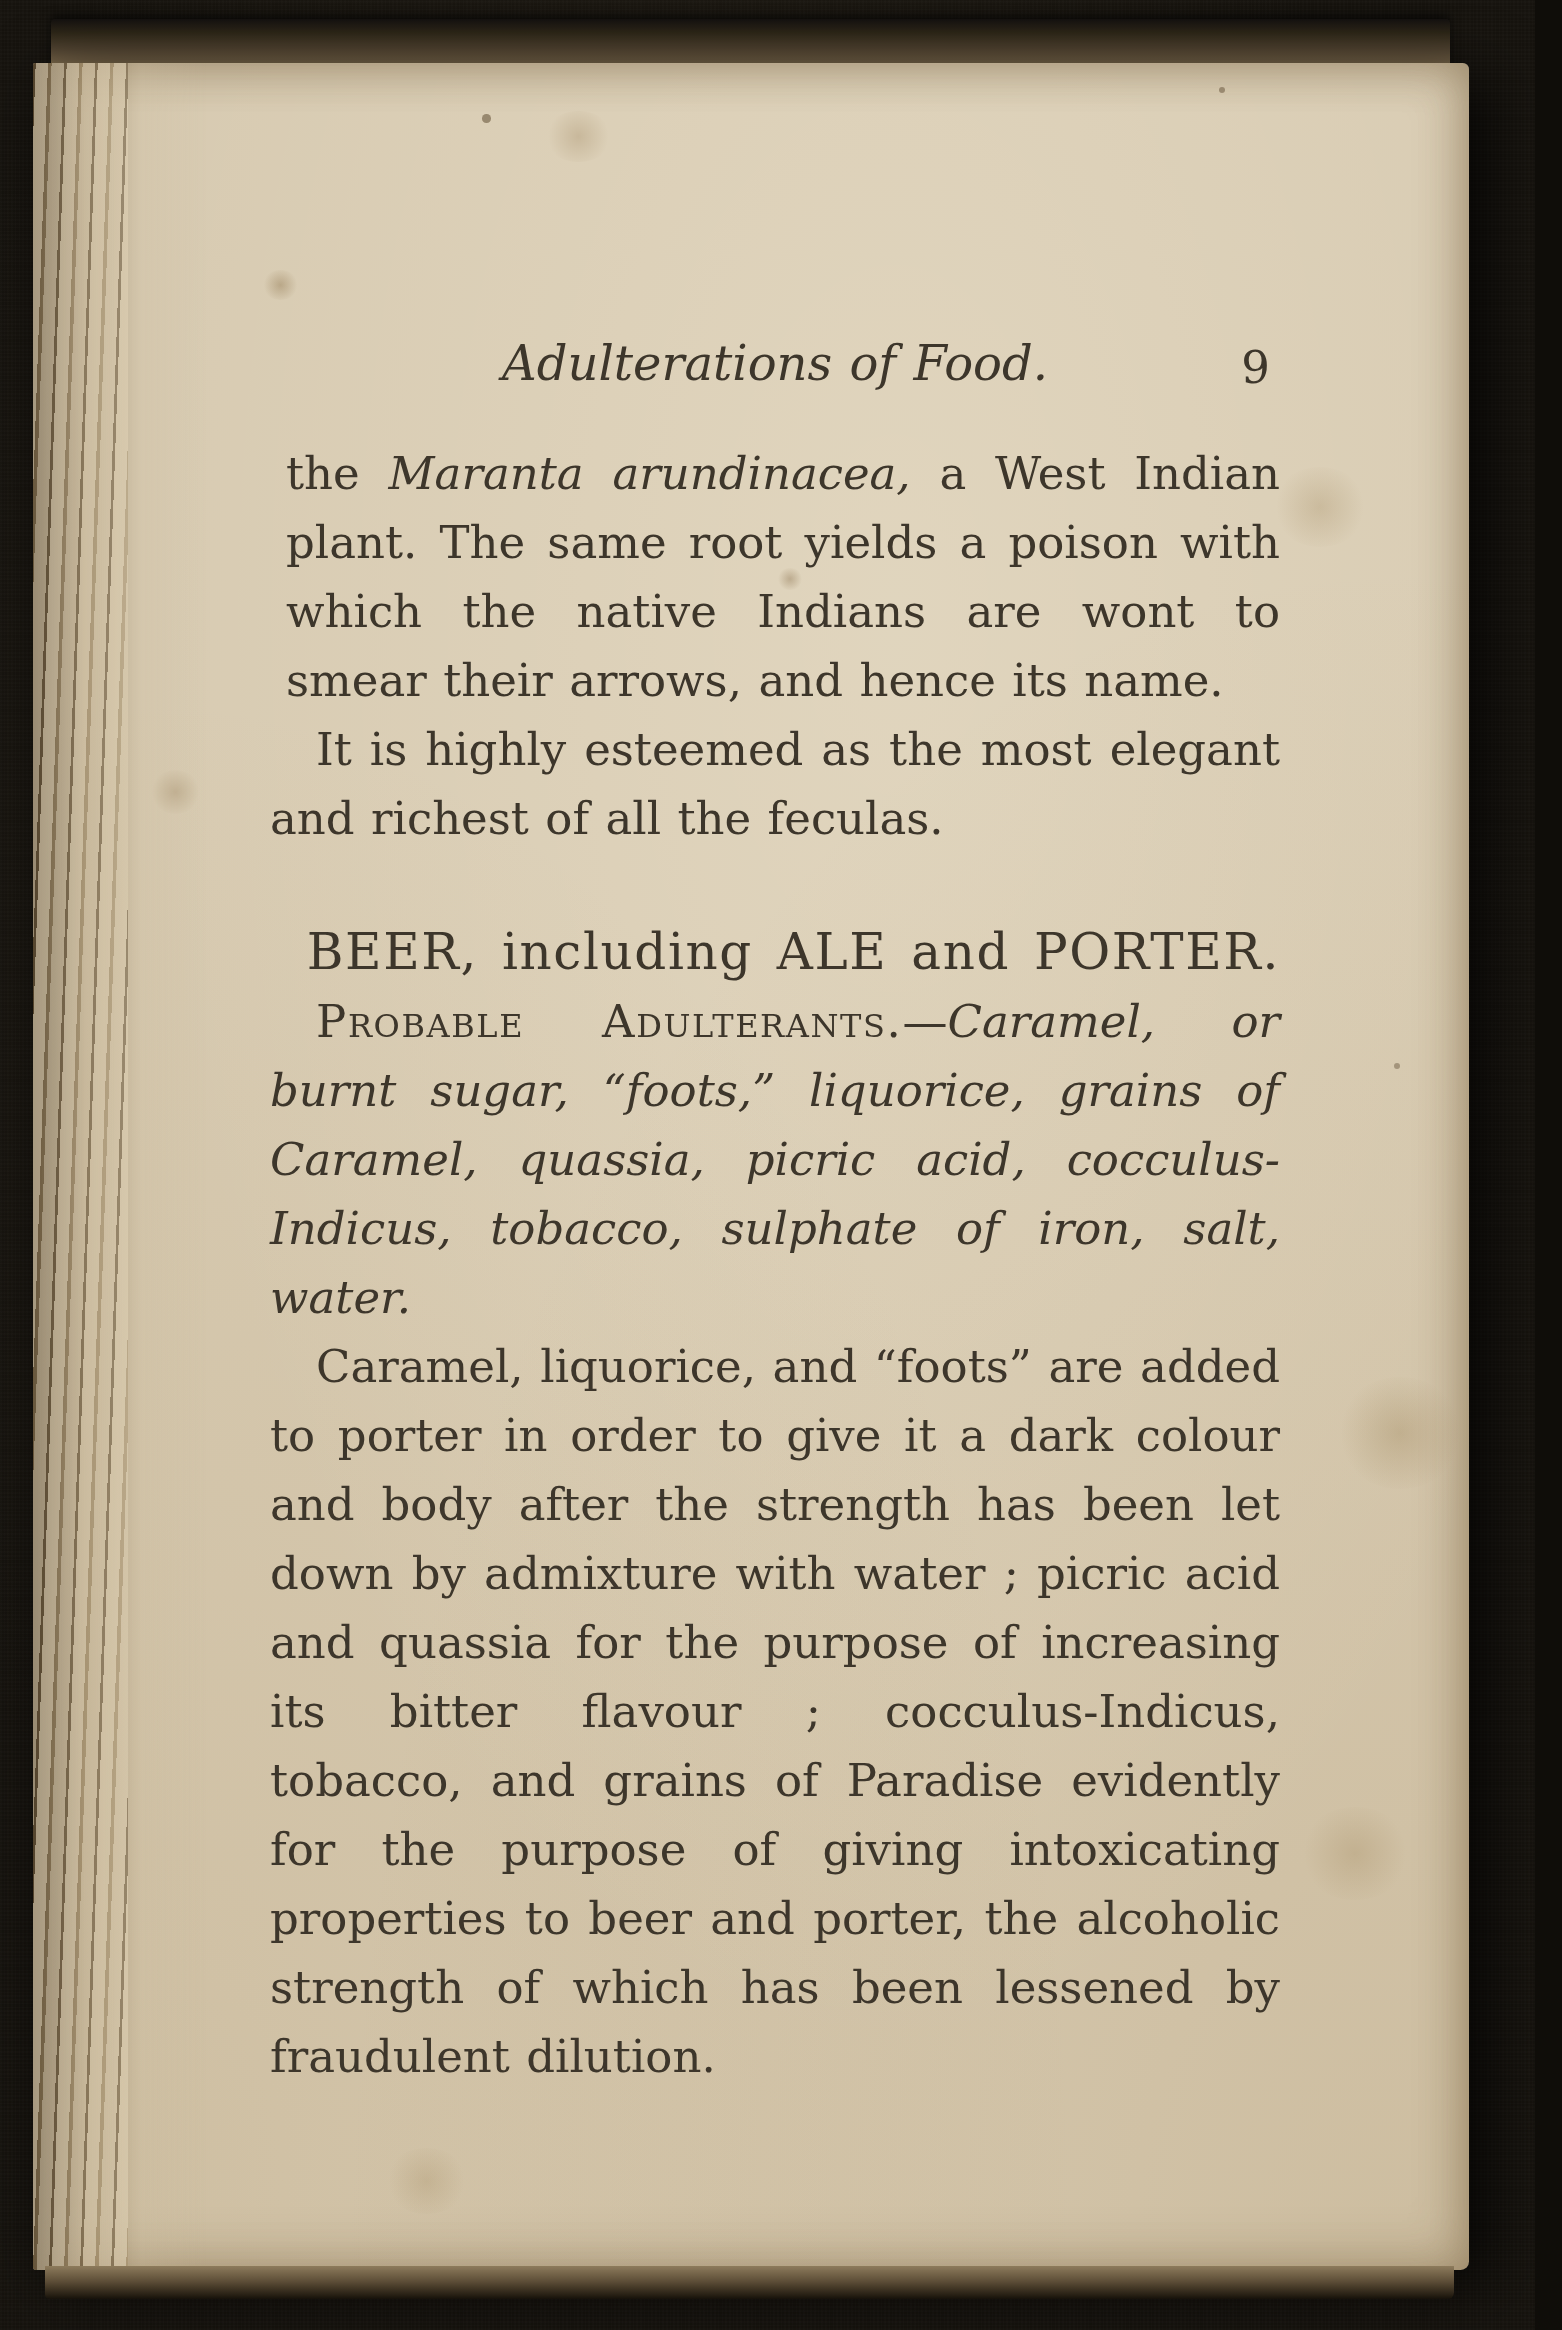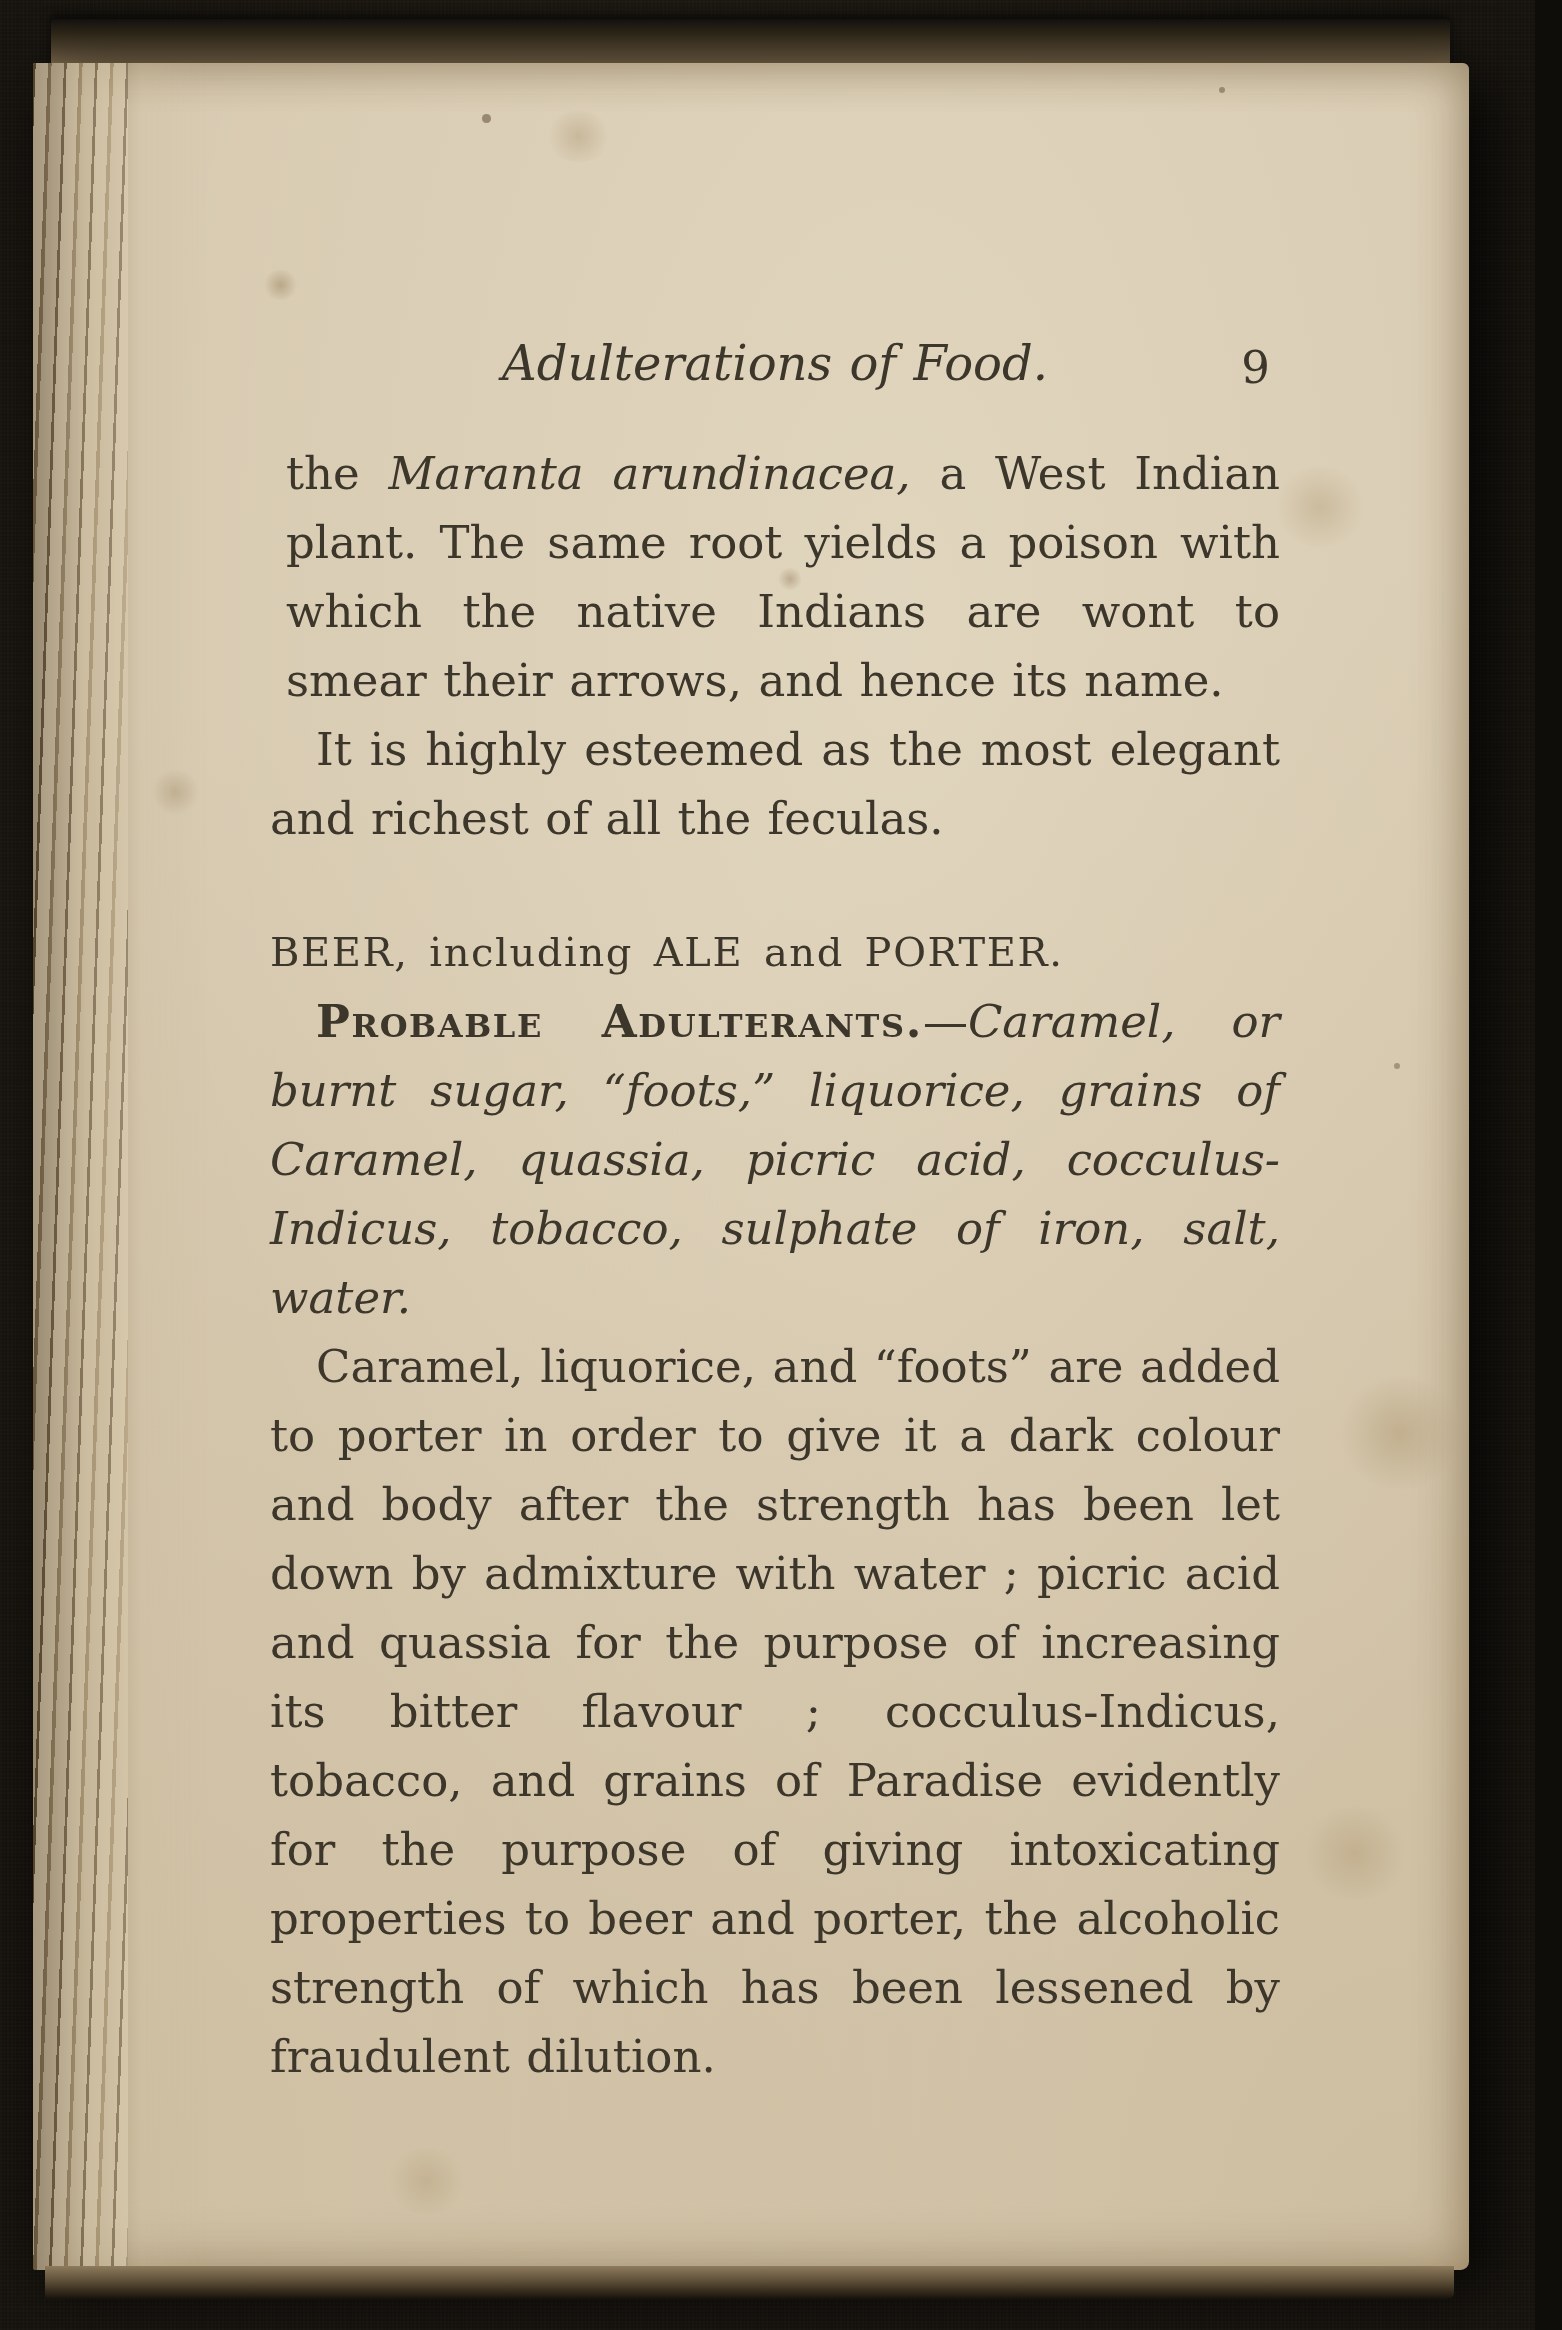--- a/index.html
+++ b/index.html
@@ -120,30 +120,29 @@
     letter-spacing: 0.5px;
   }
   .para { margin: 0; }
   .para.indent { text-indent: 46px; }
   .para.no-indent { text-indent: 0; margin-left: 16px; }
   .latin, .ital { font-style: italic; }
   .smallcaps {
     font-variant: small-caps;
     letter-spacing: 1.6px;
     font-style: normal;
-    font-weight: bold;
   }
   .section-heading {
     margin: 65px 0 0 0;
-    font-size: 40px;
+    font-size: 50px;
     font-weight: 400;
     line-height: 69px;
     letter-spacing: 1.6px;
     word-spacing: 6.4px;
-    text-align: left;
+    text-align: right;
     text-indent: 0;
   }
 </style>
 </head>
 <body>
 
 <div class="scene">
 
   <div class="top-edges"></div>
 

